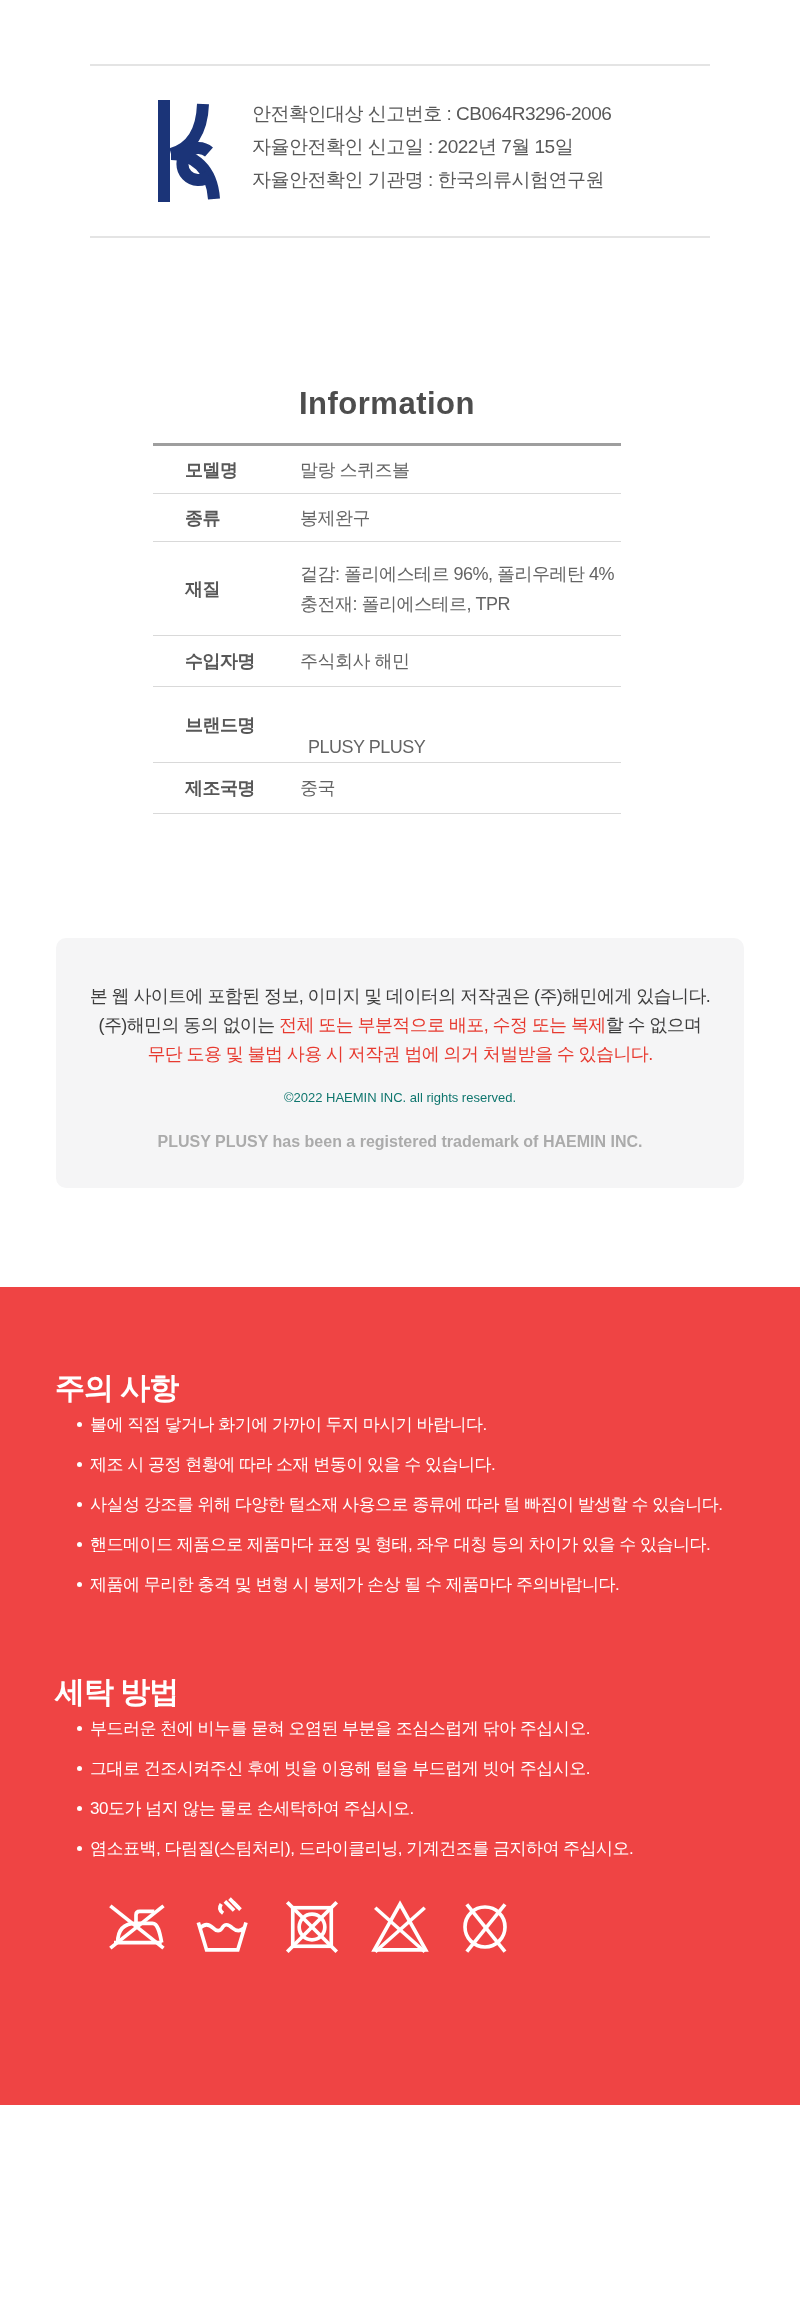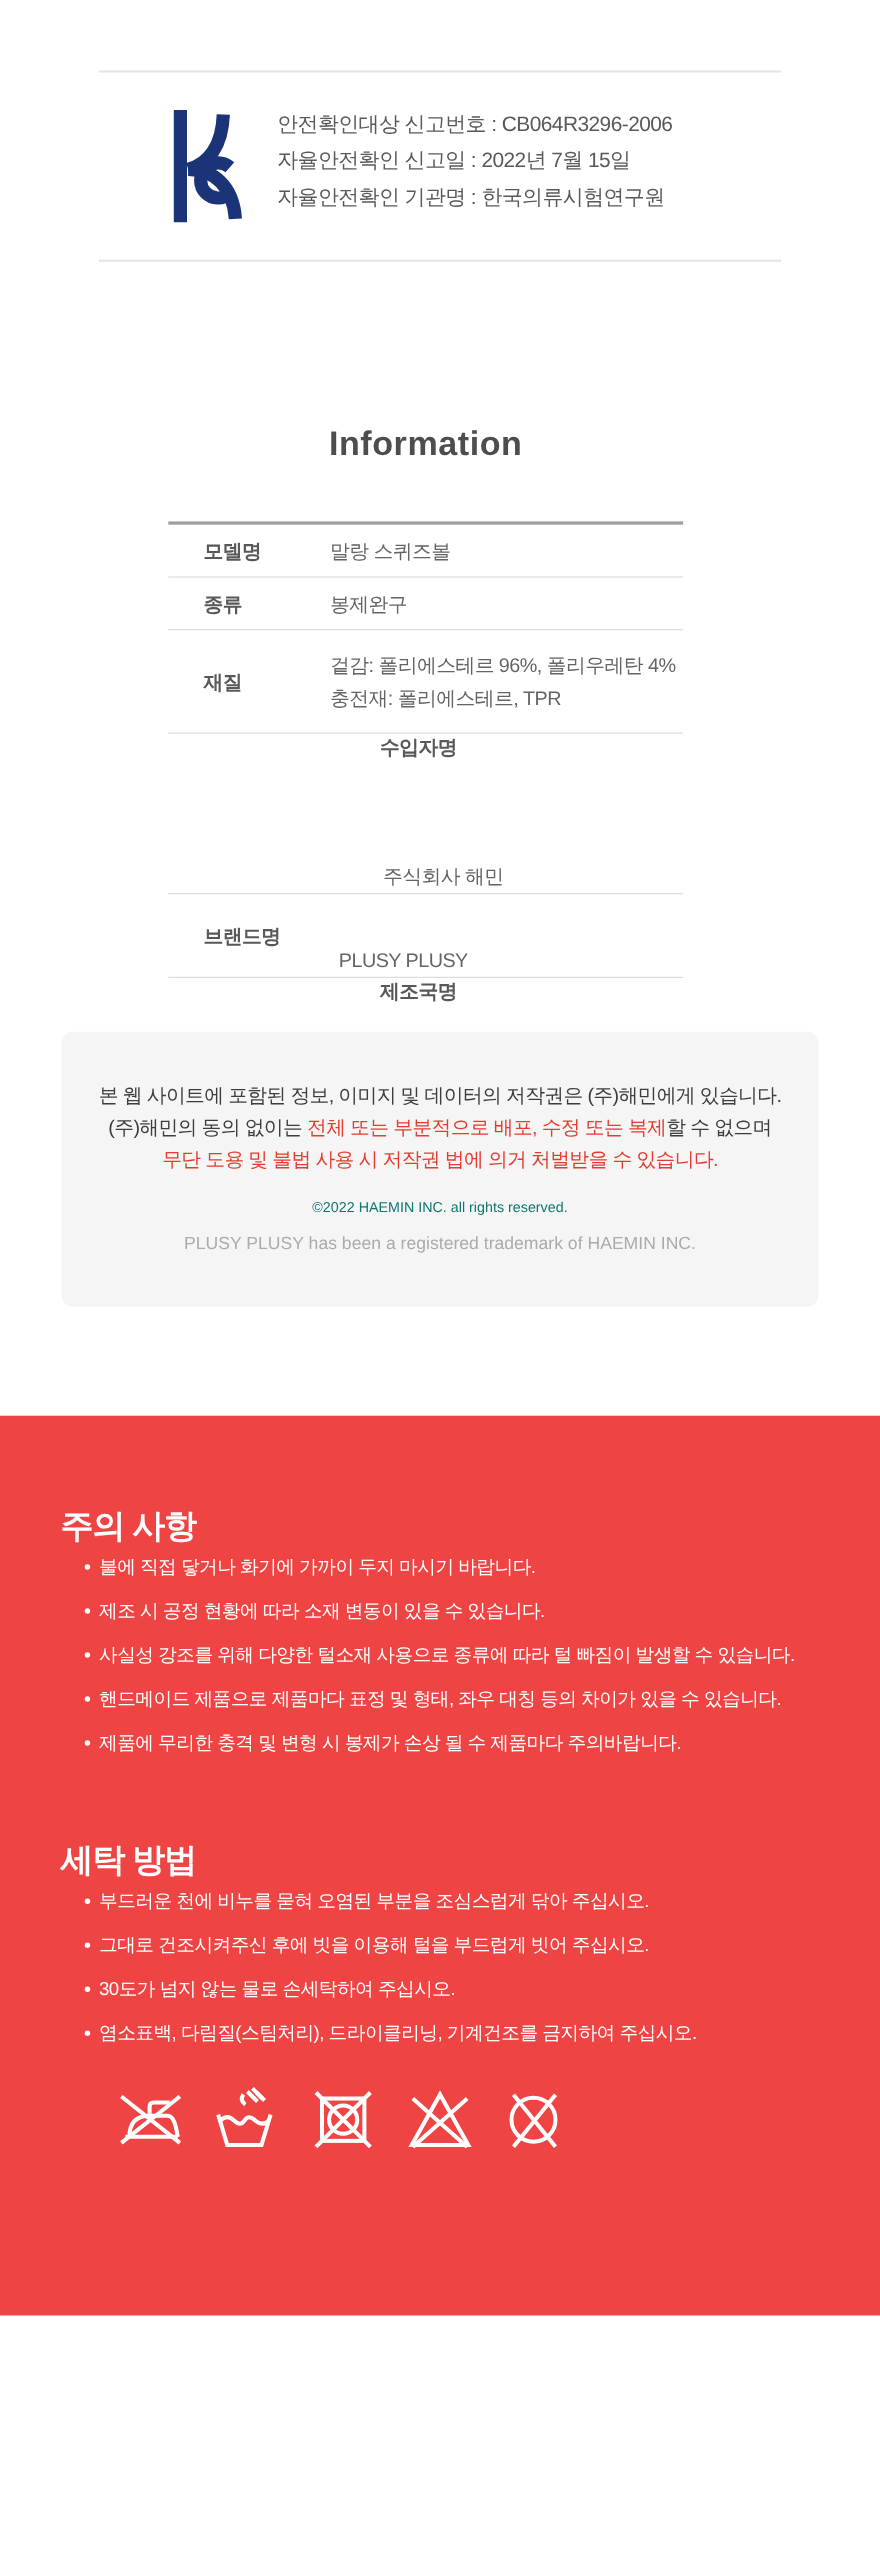--- a/index.html
+++ b/index.html
@@ -9,36 +9,36 @@
   
   .divider { position:absolute; left:90px; width:620px; height:2px; background:#e4e4e4; }
   .divider.top { top:64px; }
   .divider.bottom { top:236px; }
   .kc-logo { position:absolute; left:156px; top:96px; width:70px; height:110px; }
   .kc-text { position:absolute; left:252px; top:97px; font-size:19px; line-height:33px; color:#595959; letter-spacing:-0.5px; }
 
   
   .info-title { position:absolute; top:386px; left:153px; width:468px; text-align:center;
                 font-size:31px; font-weight:bold; color:#4d4d4d; letter-spacing:0.5px; }
-  .info-table { position:absolute; top:474px; left:153px; width:468px; border-top:3px solid #9e9e9e; }
+  .info-table { position:absolute; top:443px; left:153px; width:468px; border-top:3px solid #9e9e9e; }
   .info-row { display:flex; align-items:center; border-bottom:1px solid #d9d9d9; padding-left:32px; }
   .info-row.h48 { min-height:48px; }
-  .info-row.h51 { min-height:51px;flex-direction:column; }
+  .info-row.h51 { min-height:51px; }
   .info-row.h94 { min-height:94px; }
   .info-label { width:115px; flex:0 0 115px; font-size:18px; font-weight:bold; color:#585858; letter-spacing:-0.5px; }
   .info-value { font-size:18px; color:#646464; letter-spacing:-0.5px; line-height:30px; }
   .info-value.indent { padding-left:8px;margin-top:45px; }
 
   
   .copy-box { position:absolute; top:938px; left:56px; width:688px; height:250px;
               background:#f5f5f6; border-radius:10px; text-align:center; }
   .copy-kr { padding-top:44px; font-size:18px; line-height:29px; color:#3d3d3d; letter-spacing:-0.6px; }
   .copy-red { color:#e73a30; }
   .copy-en1 { margin-top:18px; font-size:13px; line-height:22px; color:#0f766e; }
-  .copy-en2 { margin-top:11px; font-size:16px; line-height:22px; color:#ababab; }
+  .copy-en2 { margin-top:22px; font-size:16px; line-height:22px; color:#ababab;font-weight:bold; }
 
   
   .gray-section { position:absolute; top:1287px; left:0; width:800px; height:818px;
                   background:#ef4444; color:#ffffff; }
   .section-title { padding-left:55px; font-size:30px; line-height:32px; font-weight:bold; letter-spacing:-1px; }
   .section-title.first { padding-top:85px; }
   .section-title.second { margin-top:80px; }
   .bullet-list { list-style:none; margin-top:10px; padding-left:90px; }
   .bullet-list li { position:relative; font-size:17px; line-height:22px; margin-bottom:18px;
                     letter-spacing:-0.5px; }

